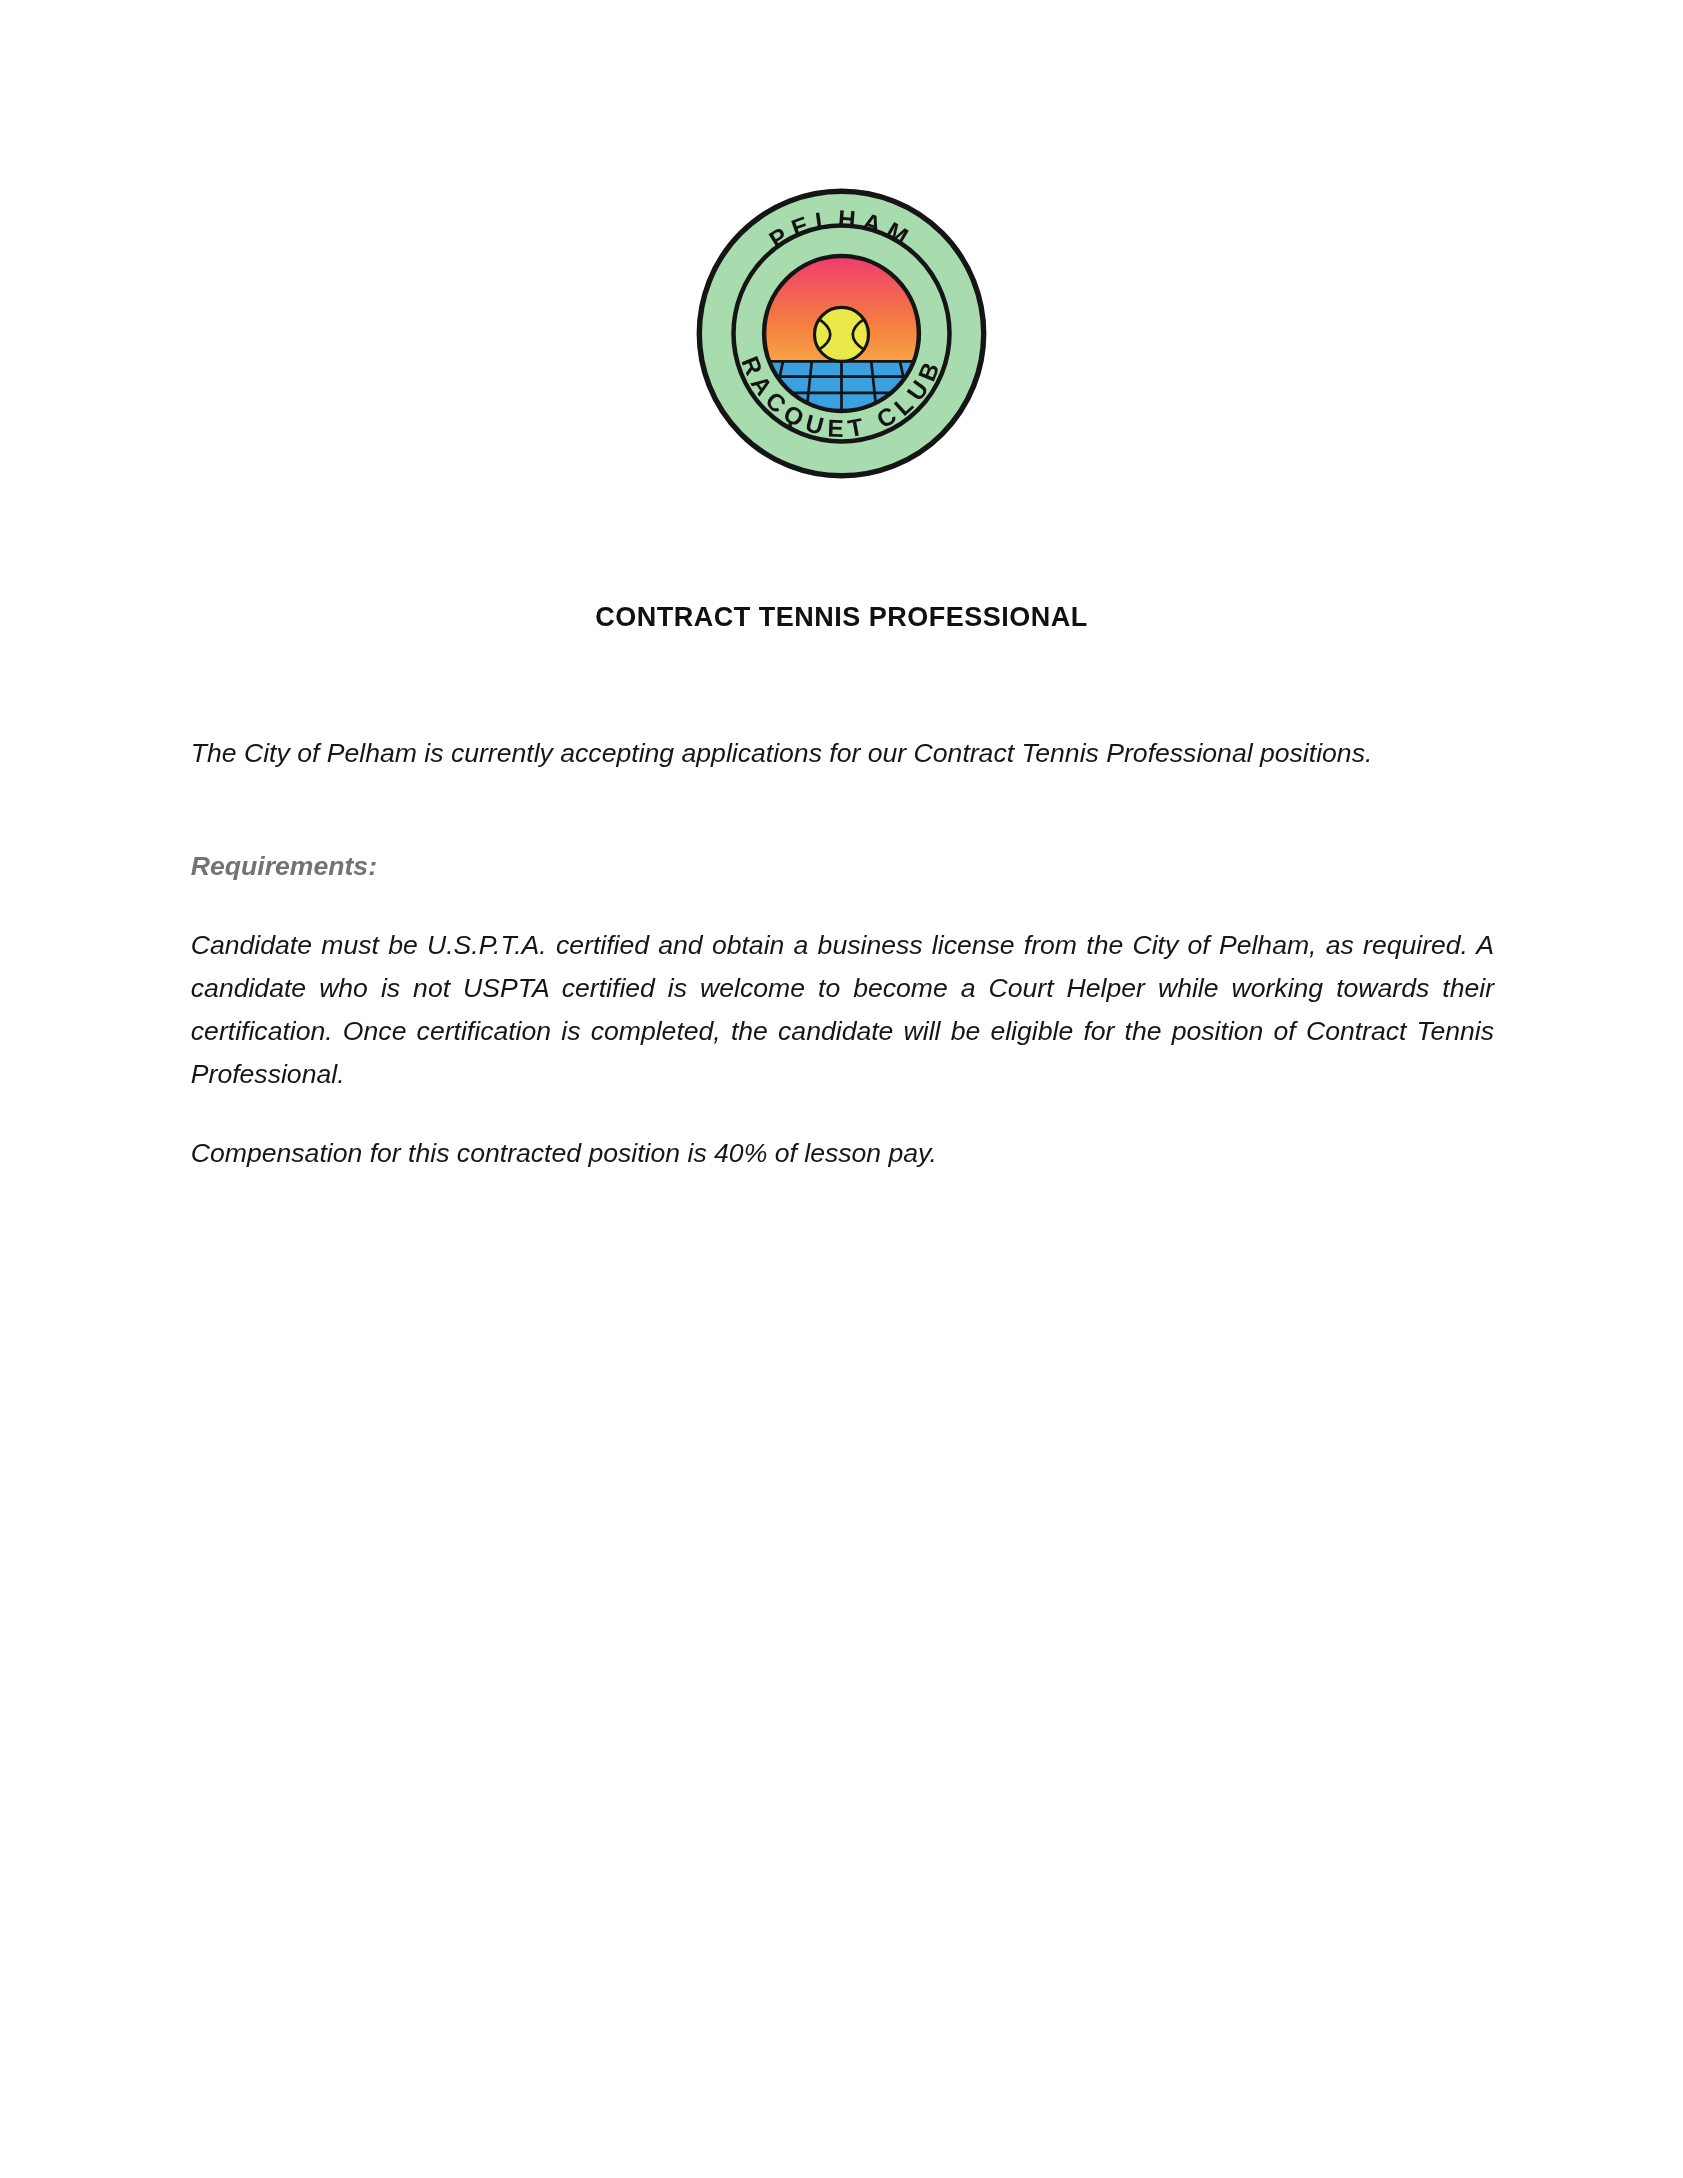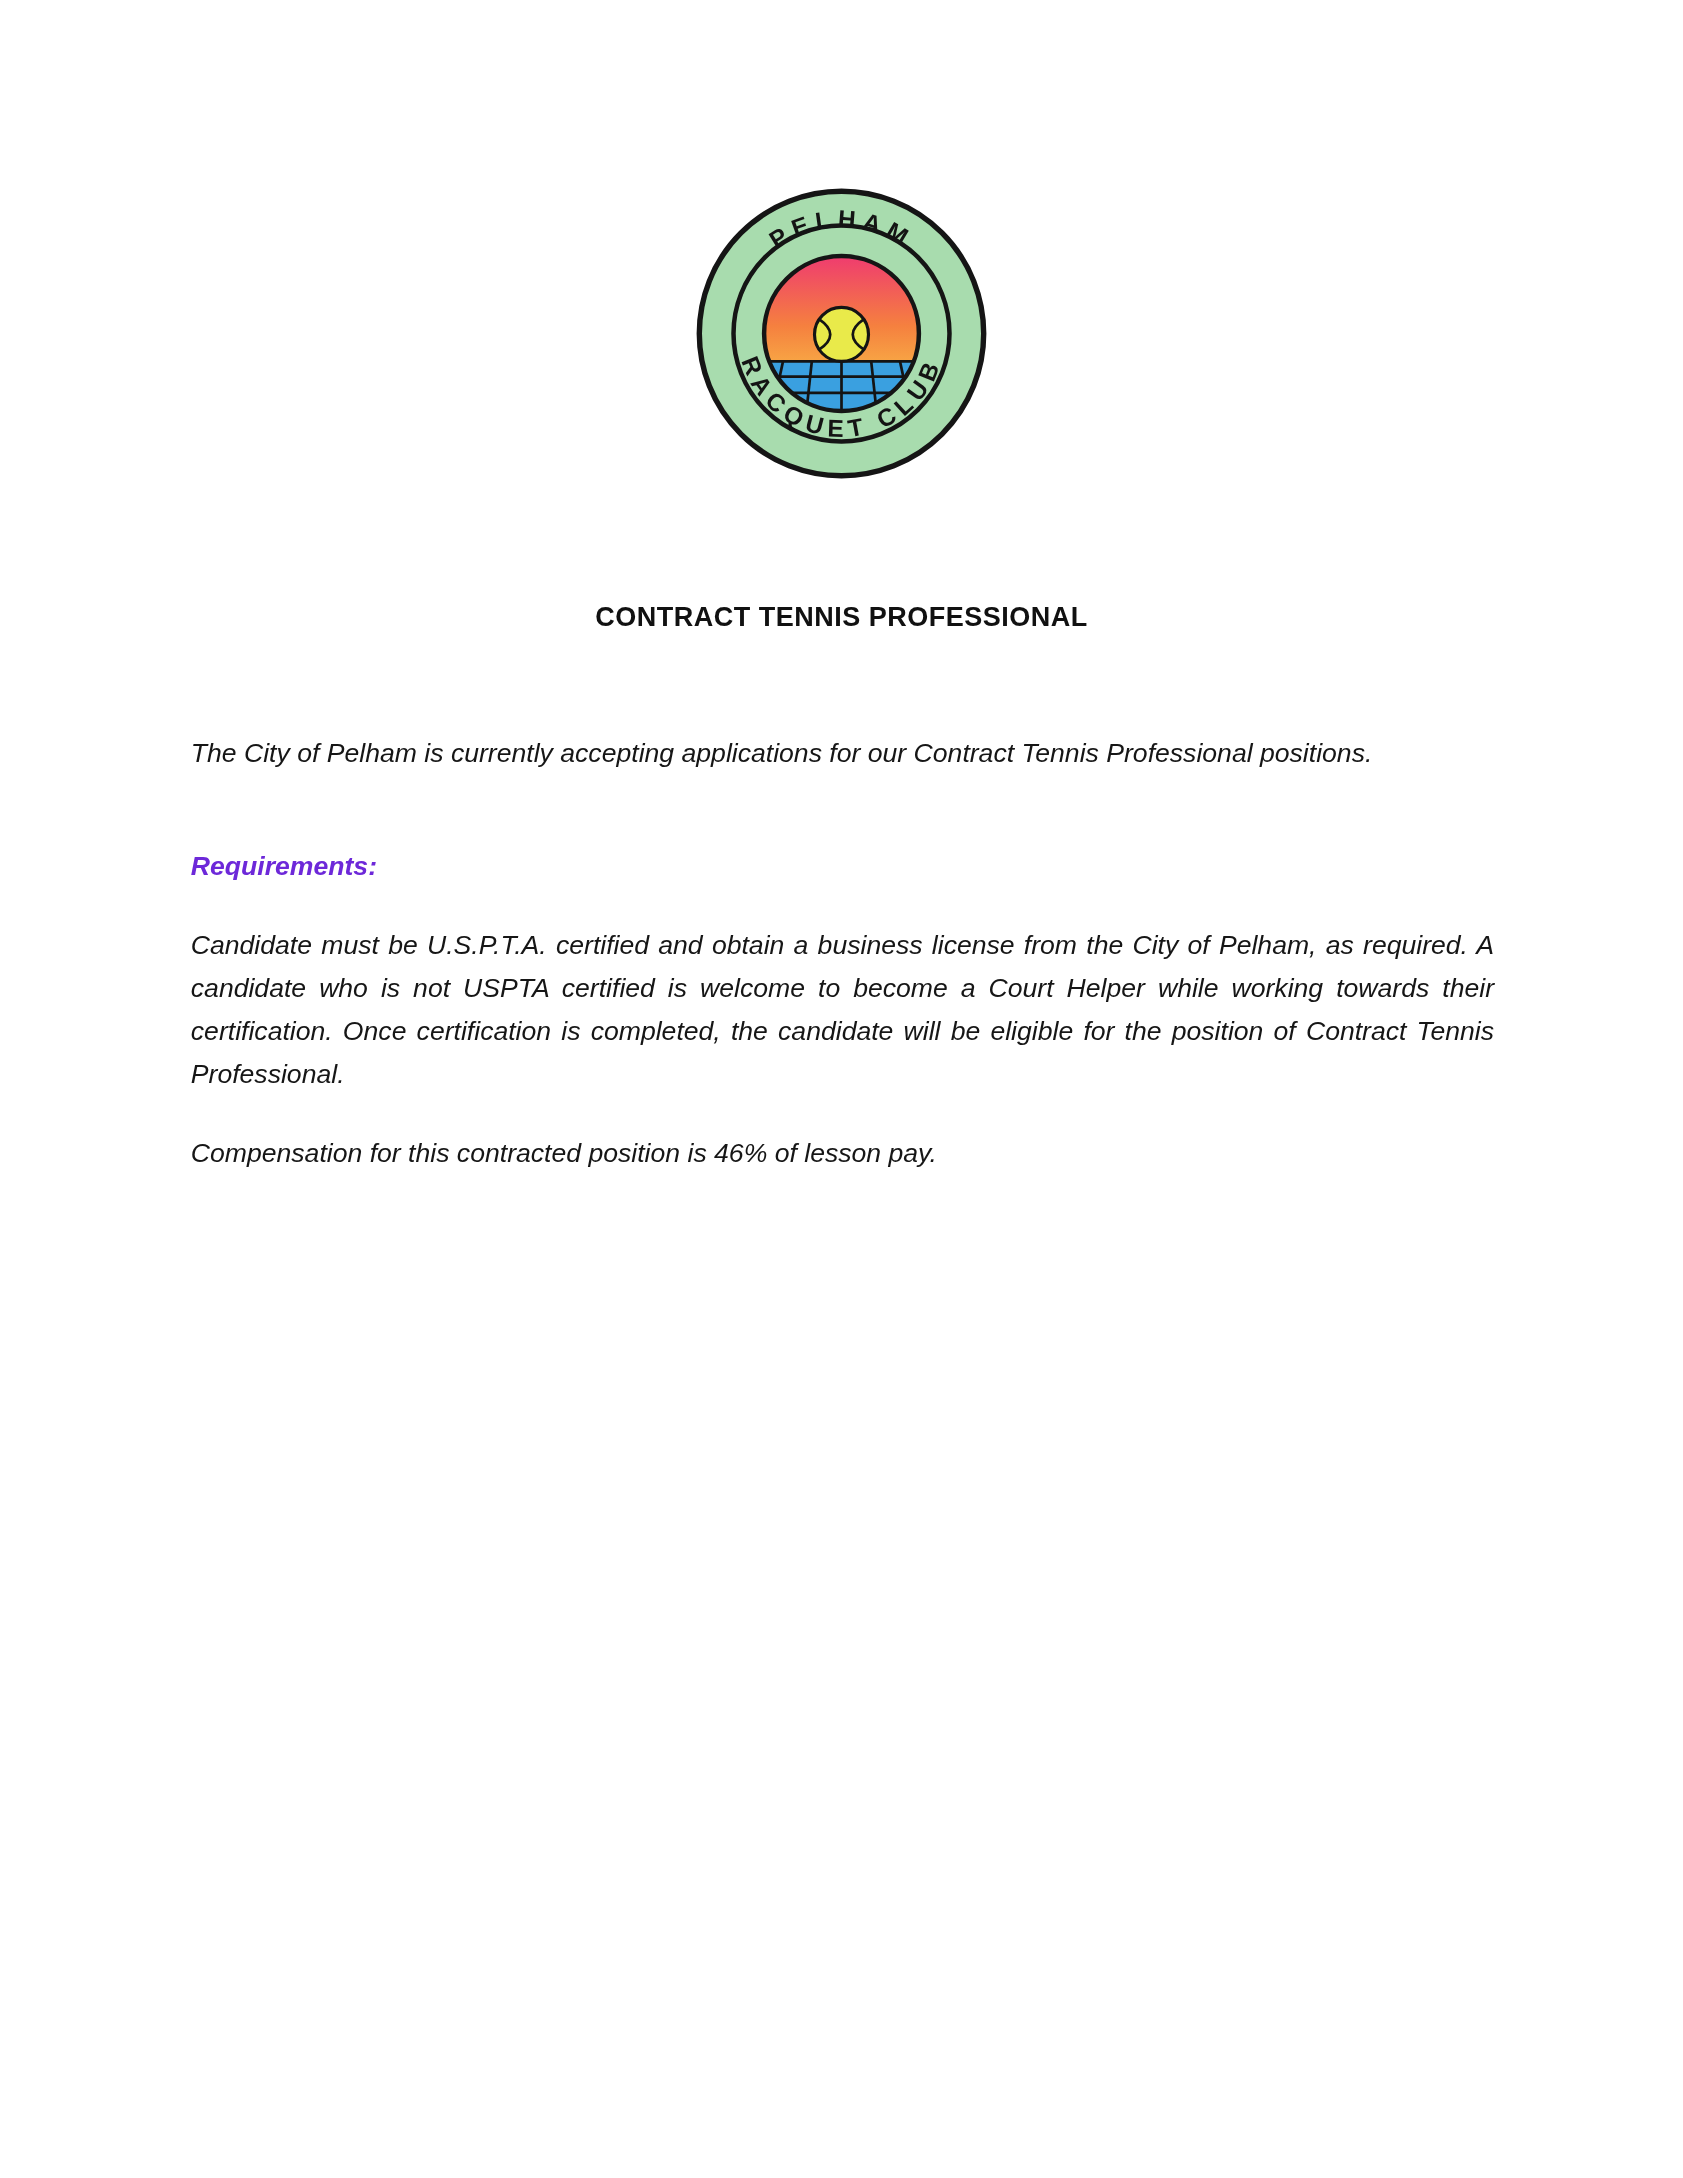--- a/index.html
+++ b/index.html
@@ -68,21 +68,21 @@
   }
 
   .intro {
     margin-top: 99px;
     max-width: 1224px;
   }
 
   .section-head {
     font-size: 26.6px;
     font-weight: 700;
-    color: #6d28d9;
+    color: #737373;
     margin-top: 70px;
     margin-bottom: 0;
   }
 
   .body-para {
     margin-top: 36px;
     text-align: justify;
     text-justify: inter-word;
   }
 
@@ -151,17 +151,17 @@
 
   <h1 class="doc-title">CONTRACT TENNIS PROFESSIONAL</h1>
 
   <div class="content">
 
     <p class="para intro">The City of Pelham is currently accepting applications for our Contract Tennis Professional positions.</p>
 
     <p class="para section-head">Requirements:</p>
     <p class="para body-para">Candidate must be U.S.P.T.A. certified and obtain a business license from the City of Pelham, as required. A candidate who is not USPTA certified is welcome to become a Court Helper while working towards their certification. Once certification is completed, the candidate will be eligible for the position of Contract Tennis Professional.</p>
 
-    <p class="para comp-para">Compensation for this contracted position is 46% of lesson pay.</p>
+    <p class="para comp-para">Compensation for this contracted position is 40% of lesson pay.</p>
 
   </div>
 </div>
 
 
 </body></html>

